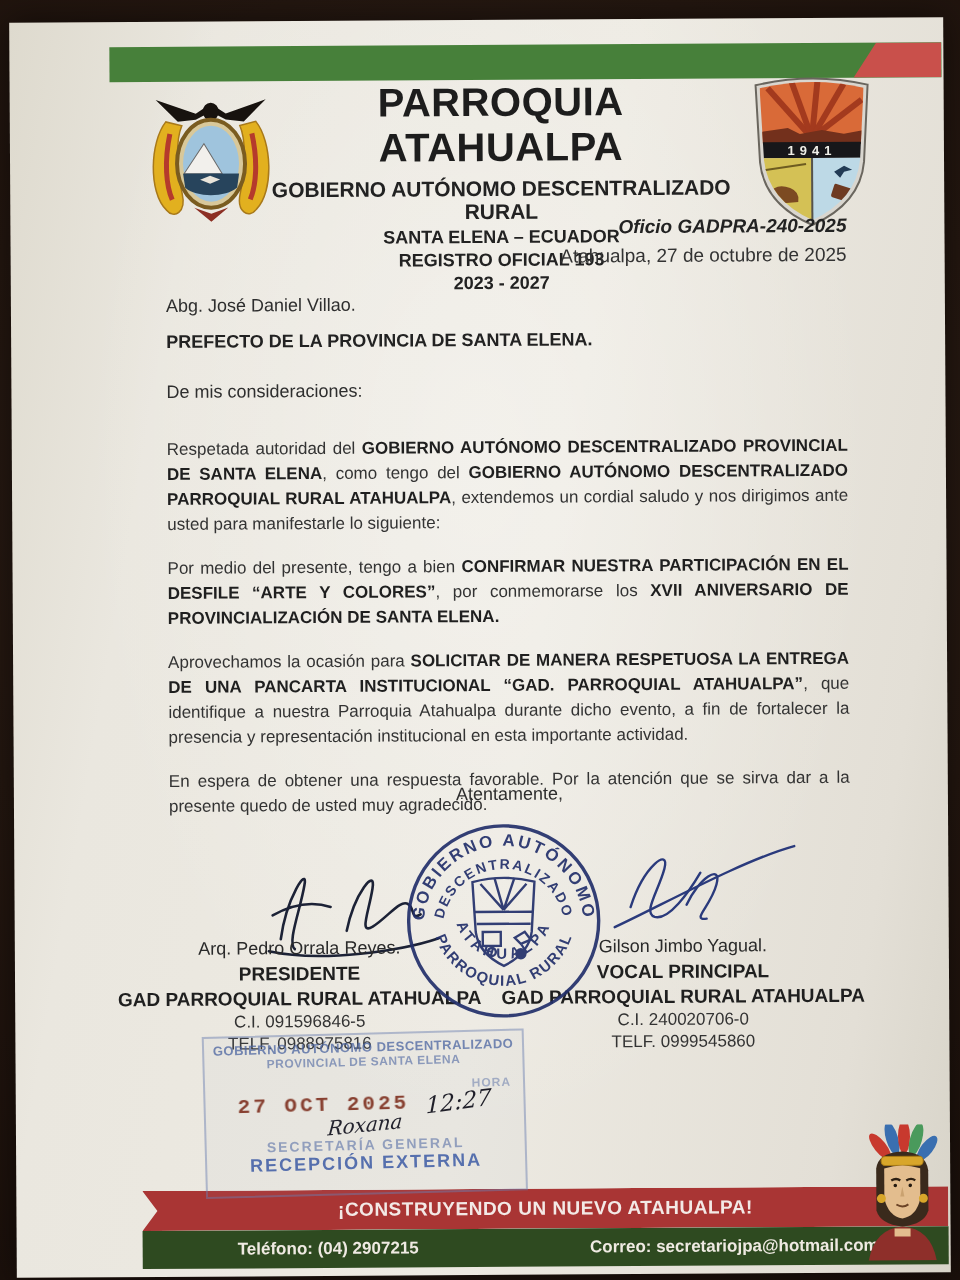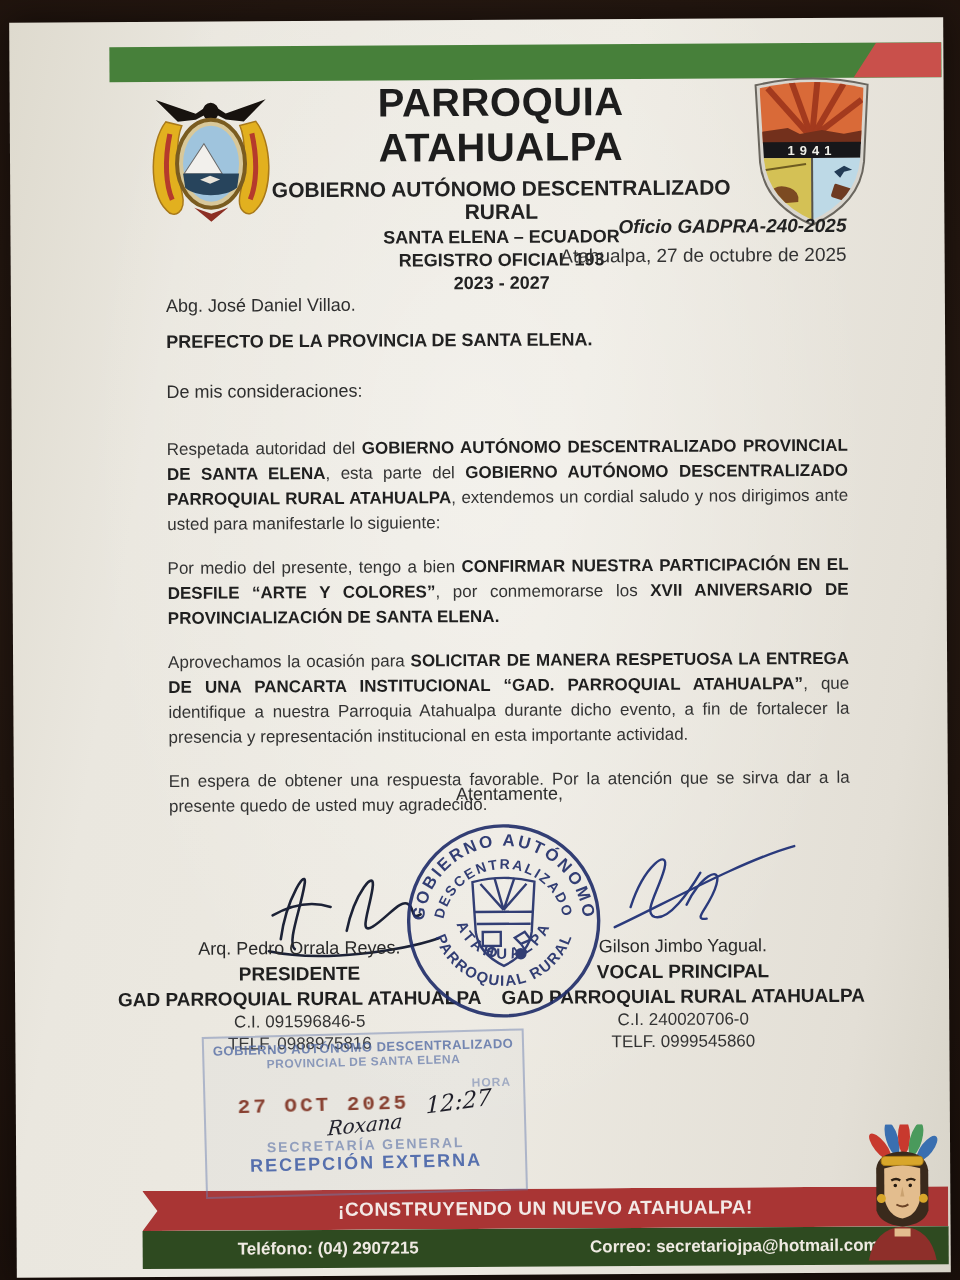--- a/index.html
+++ b/index.html
@@ -149,21 +149,21 @@
   </div>
 
   <div class="recipient">
     <div>Abg. José Daniel Villao.</div>
     <div class="bold">PREFECTO DE LA PROVINCIA DE SANTA ELENA.</div>
   </div>
 
   <div class="salutation">De mis consideraciones:</div>
 
   <div class="body-text">
-    <p><span>Respetada autoridad del </span><span class="b">GOBIERNO AUTÓNOMO DESCENTRALIZADO PROVINCIAL DE SANTA ELENA</span><span>, esta parte del </span><span class="b">GOBIERNO AUTÓNOMO DESCENTRALIZADO PARROQUIAL RURAL ATAHUALPA</span><span>, extendemos un cordial saludo y nos dirigimos ante usted para manifestarle lo siguiente:</span></p>
+    <p><span>Respetada autoridad del </span><span class="b">GOBIERNO AUTÓNOMO DESCENTRALIZADO PROVINCIAL DE SANTA ELENA</span><span>, como tengo del </span><span class="b">GOBIERNO AUTÓNOMO DESCENTRALIZADO PARROQUIAL RURAL ATAHUALPA</span><span>, extendemos un cordial saludo y nos dirigimos ante usted para manifestarle lo siguiente:</span></p>
     <p><span>Por medio del presente, tengo a bien </span><span class="b">CONFIRMAR NUESTRA PARTICIPACIÓN EN EL DESFILE “ARTE Y COLORES”</span><span>, por conmemorarse los </span><span class="b">XVII ANIVERSARIO DE PROVINCIALIZACIÓN DE SANTA ELENA.</span></p>
     <p><span>Aprovechamos la ocasión para </span><span class="b">SOLICITAR DE MANERA RESPETUOSA LA ENTREGA DE UNA PANCARTA INSTITUCIONAL “GAD. PARROQUIAL ATAHUALPA”</span><span>, que identifique a nuestra Parroquia Atahualpa durante dicho evento, a fin de fortalecer la presencia y representación institucional en esta importante actividad.</span></p>
     <p><span>En espera de obtener una respuesta favorable. Por la atención que se sirva dar a la presente quedo de usted muy agradecido.</span></p>
   </div>
 
   <div class="closing">Atentamente,</div>
 
   <div class="sig-zone">
 
     <svg class="sig-svg-left" viewBox="0 0 245 112">

